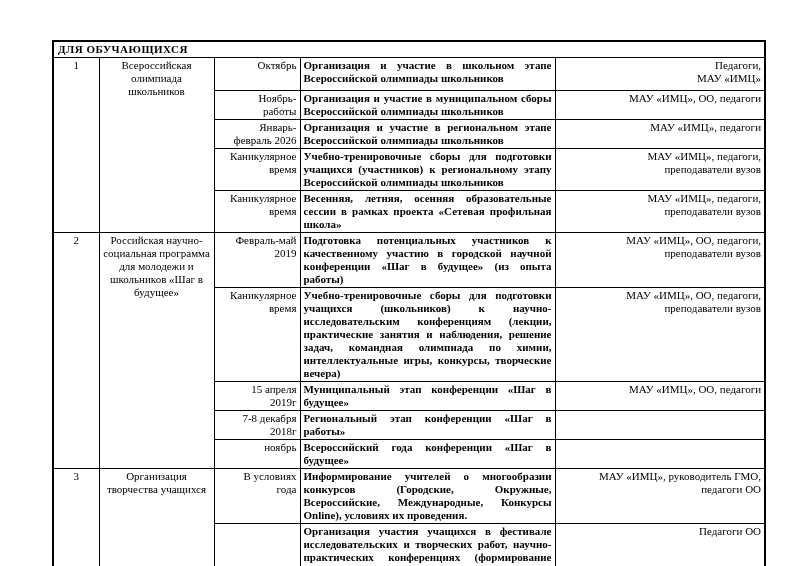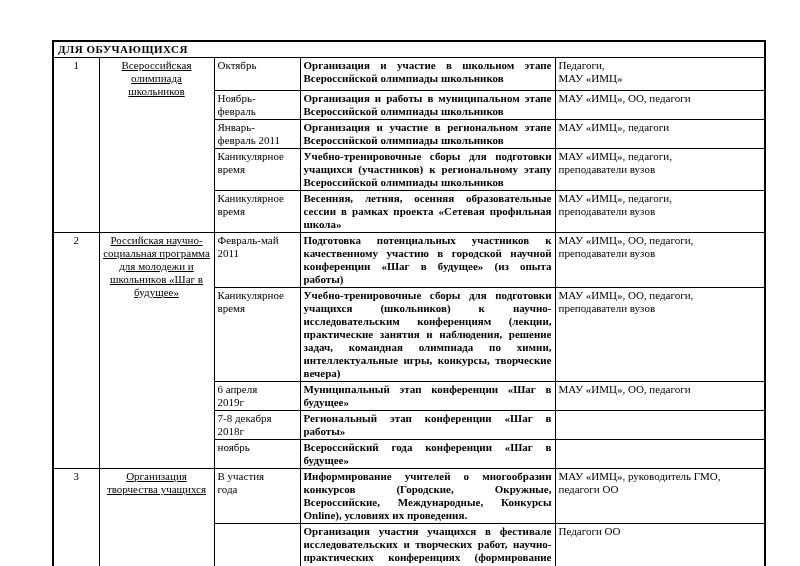--- a/index.html
+++ b/index.html
@@ -25,24 +25,24 @@
   table.doc-table { border:2px solid #000; }
   td { vertical-align:top; padding:1px 3px; }
   td.hdr {
     font-weight:bold;
     text-align:left;
     padding-left:4px;
     letter-spacing:0.5px;
     height:13px;
   }
   td.num  { text-align:center; }
-  td.prog { text-align:center; white-space:pre-line;text-decoration:underline; }
-  td.time { text-align:left; white-space:pre-line; }
+  td.prog { text-align:center; white-space:pre-line; }
+  td.time { text-align:right; white-space:pre-line; }
   td.act  { text-align:justify;font-weight:bold; }
-  td.resp { text-align:left; white-space:pre-line; }
+  td.resp { text-align:right; white-space:pre-line; }
 </style>
 </head>
 <body>
 
 <div class="page">
   <table class="doc-table">
     <colgroup>
       <col style="width:46px">
       <col style="width:115px">
       <col style="width:86px">
@@ -58,80 +58,80 @@
     <tr style="height:33px">
       <td class="num" rowspan="5">1</td>
       <td class="prog" rowspan="5">Всероссийская олимпиада школьников</td>
       <td class="time">Октябрь</td>
       <td class="act">Организация и участие в школьном этапе Всероссийской олимпиады школьников</td>
       <td class="resp">Педагоги,
 МАУ «ИМЦ»</td>
     </tr>
     <tr style="height:28px">
       <td class="time">Ноябрь-
-февраль</td>
-      <td class="act">Организация и работы в муниципальном этапе Всероссийской олимпиады школьников</td>
+работы</td>
+      <td class="act">Организация и участие в муниципальном сборы Всероссийской олимпиады школьников</td>
       <td class="resp">МАУ «ИМЦ», ОО, педагоги</td>
     </tr>
     <tr style="height:28px">
       <td class="time">Январь-
-февраль 2011</td>
+февраль 2026</td>
       <td class="act">Организация и участие в региональном этапе Всероссийской олимпиады школьников</td>
       <td class="resp">МАУ «ИМЦ», педагоги</td>
     </tr>
     <tr style="height:41px">
       <td class="time">Каникулярное время</td>
       <td class="act">Учебно-тренировочные сборы для подготовки учащихся (участников) к региональному этапу Всероссийской олимпиады школьников</td>
       <td class="resp">МАУ «ИМЦ», педагоги,
 преподаватели вузов</td>
     </tr>
     <tr style="height:28px">
       <td class="time">Каникулярное время</td>
       <td class="act">Весенняя, летняя, осенняя образовательные сессии в рамках проекта «Сетевая профильная школа»</td>
       <td class="resp">МАУ «ИМЦ», педагоги,
 преподаватели вузов</td>
     </tr>
 
     <tr style="height:41px">
       <td class="num" rowspan="5">2</td>
       <td class="prog" rowspan="5">Российская научно-социальная программа для молодежи и школьников «Шаг в будущее»</td>
       <td class="time">Февраль-май
-2011</td>
+2019</td>
       <td class="act">Подготовка потенциальных участников к качественному участию в городской научной конференции «Шаг в будущее» (из опыта работы)</td>
       <td class="resp">МАУ «ИМЦ», ОО, педагоги,
 преподаватели вузов</td>
     </tr>
     <tr style="height:91px">
       <td class="time">Каникулярное время</td>
       <td class="act">Учебно-тренировочные сборы для подготовки учащихся (школьников) к научно-исследовательским конференциям (лекции, практические занятия и наблюдения, решение задач, командная олимпиада по химии, интеллектуальные игры, конкурсы, творческие вечера)</td>
       <td class="resp">МАУ «ИМЦ», ОО, педагоги,
 преподаватели вузов</td>
     </tr>
     <tr style="height:28px">
-      <td class="time">6 апреля
+      <td class="time">15 апреля
 2019г</td>
       <td class="act">Муниципальный этап конференции «Шаг в будущее»</td>
       <td class="resp">МАУ «ИМЦ», ОО, педагоги</td>
     </tr>
     <tr style="height:27px">
       <td class="time">7-8 декабря
 2018г</td>
       <td class="act">Региональный этап конференции «Шаг в работы»</td>
       <td class="resp"></td>
     </tr>
     <tr style="height:28px">
       <td class="time">ноябрь</td>
       <td class="act">Всероссийский года конференции «Шаг в будущее»</td>
       <td class="resp"></td>
     </tr>
 
     <tr style="height:55px">
       <td class="num" rowspan="2">3</td>
       <td class="prog" rowspan="2">Организация творчества учащихся</td>
-      <td class="time">В участия
+      <td class="time">В условиях
 года</td>
       <td class="act">Информирование учителей о многообразии конкурсов (Городские, Окружные, Всероссийские, Международные, Конкурсы Online), условиях их проведения.</td>
       <td class="resp">МАУ «ИМЦ», руководитель ГМО,
 педагоги ОО</td>
     </tr>
     <tr style="height:140px">
       <td class="time"></td>
       <td class="act">Организация участия учащихся в фестивале исследовательских и творческих работ, научно-практических конференциях (формирование первичных навыков исследовательской</td>
       <td class="resp">Педагоги ОО</td>
     </tr>

